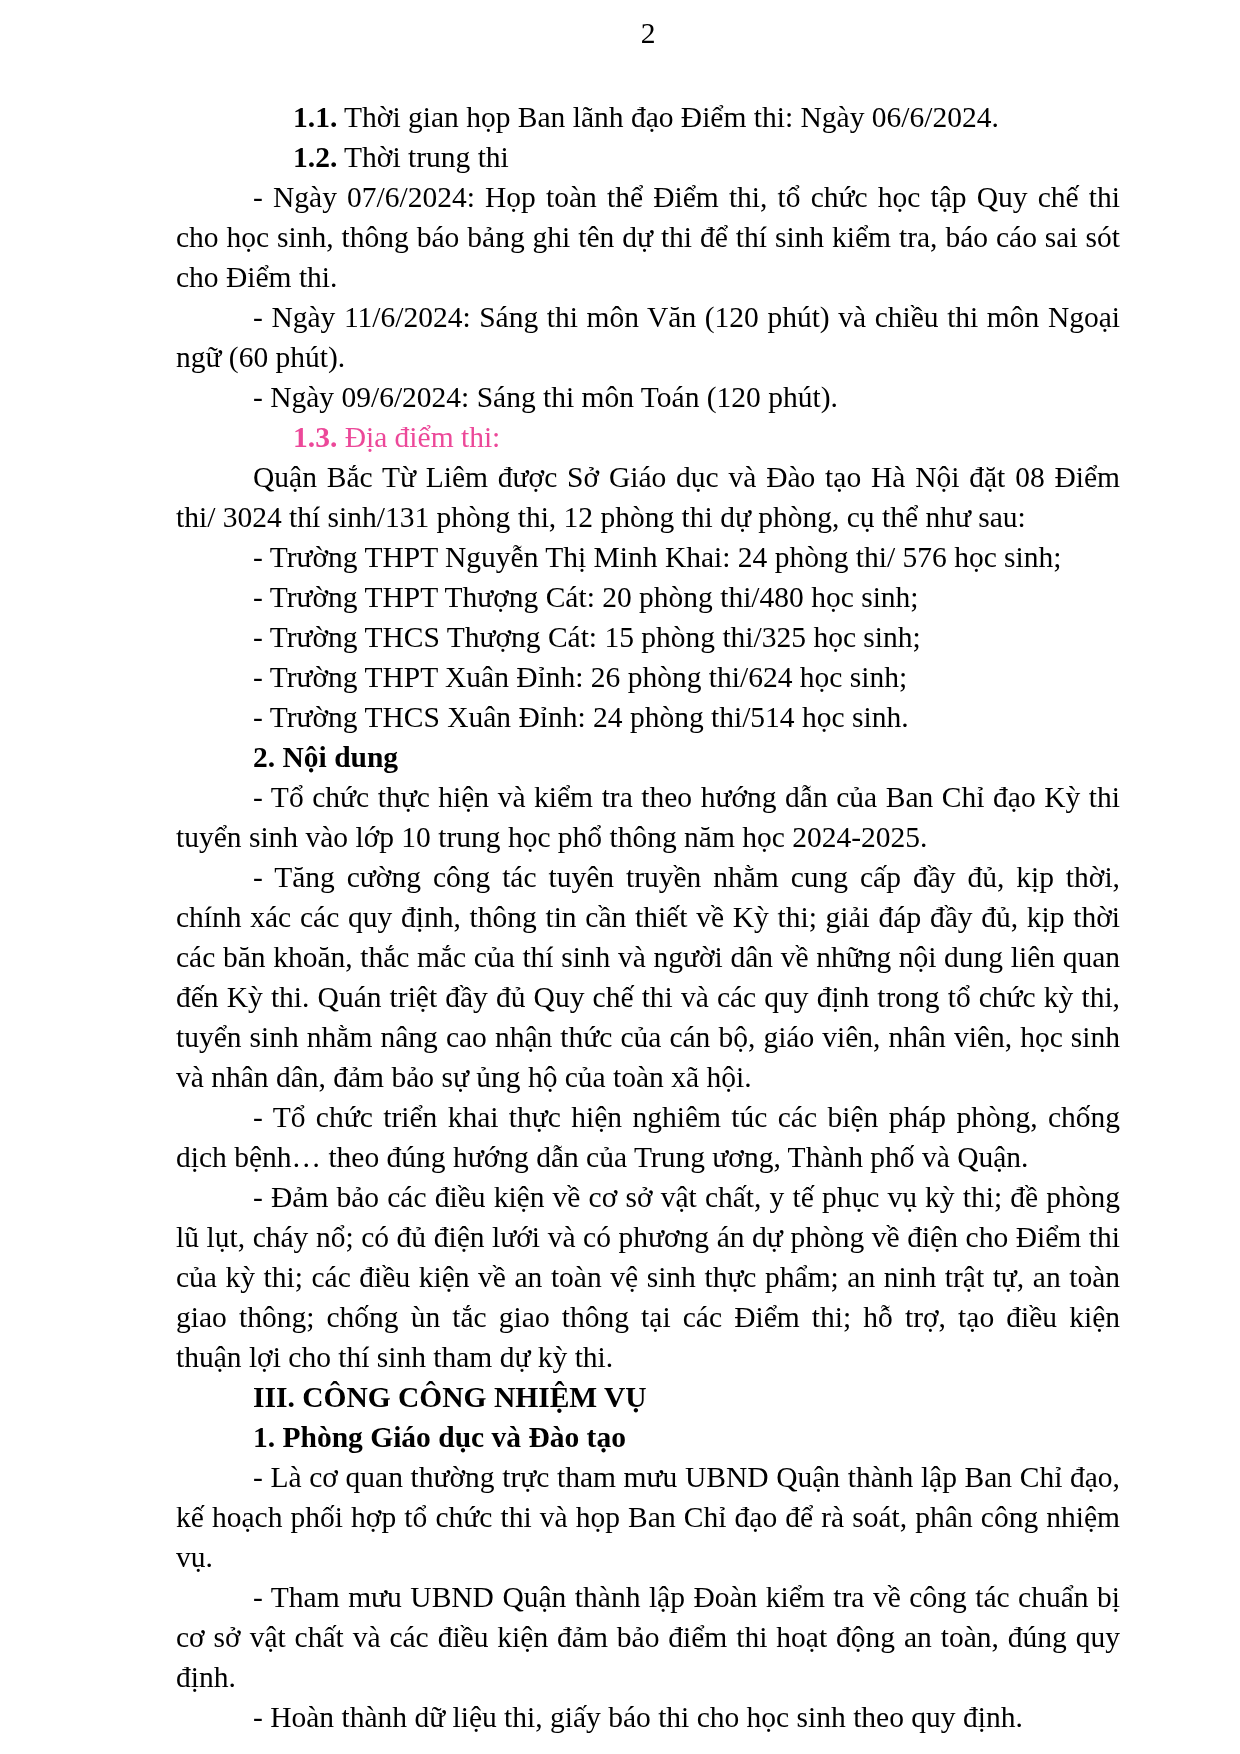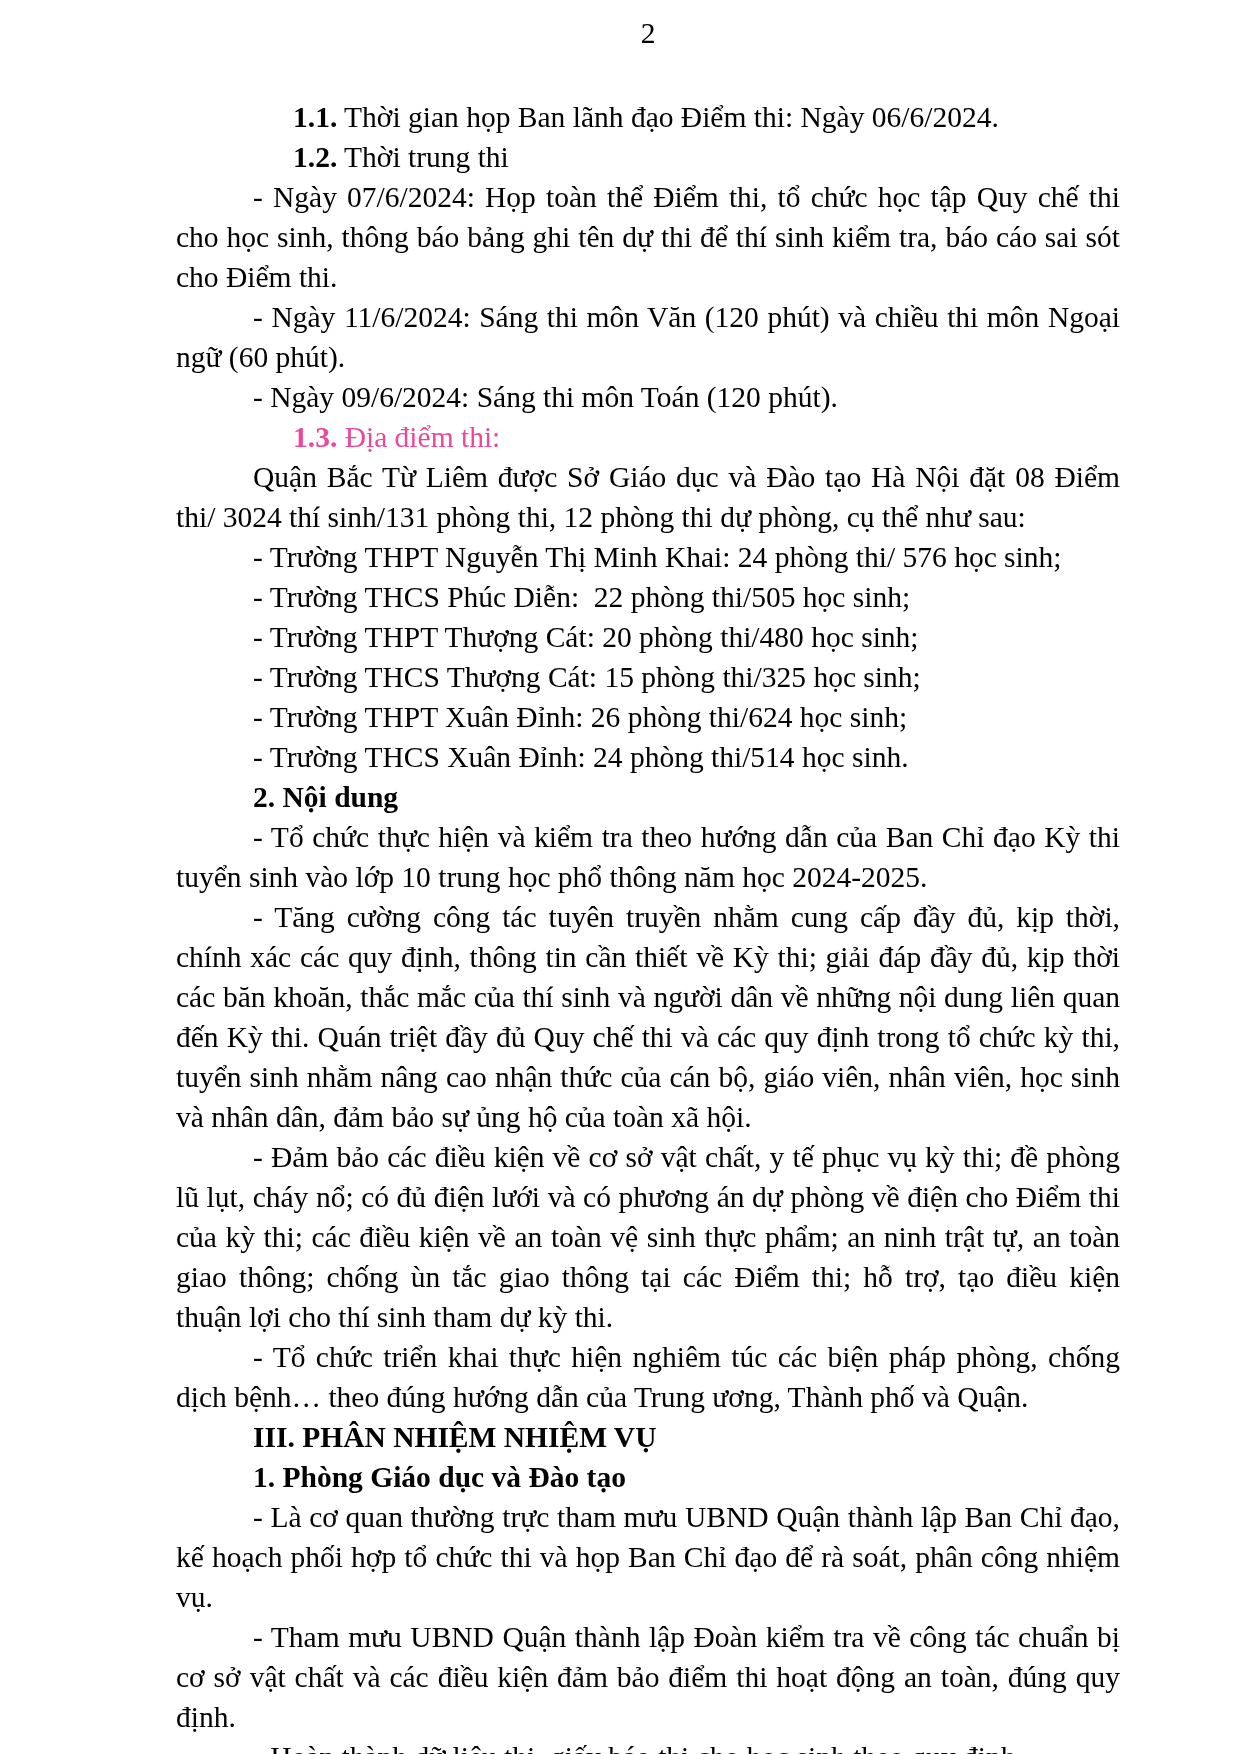--- a/index.html
+++ b/index.html
@@ -58,41 +58,40 @@
     <p class="para">- Ngày 11/6/2024: Sáng thi môn Văn (120 phút) và chiều thi môn Ngoại ngữ (60 phút).</p>
 
     <p class="para">- Ngày 09/6/2024: Sáng thi môn Toán (120 phút).</p>
 
     <p class="para red" style="color: #ec4899;"><b class="num">1.3.</b><span> Địa điểm thi:</span></p>
 
     <p class="para">Quận Bắc Từ Liêm được Sở Giáo dục và Đào tạo Hà Nội đặt 08 Điểm thi/ 3024 thí sinh/131 phòng thi, 12 phòng thi dự phòng, cụ thể như sau:</p>
 
     <p class="para">- Trường THPT Nguyễn Thị Minh Khai: 24 phòng thi/ 576 học sinh;</p>
 
-    <p class="para">- Trường THCS Phúc Diễn:&nbsp; 22 phòng thi/505 học sinh;</p>
 
     <p class="para">- Trường THPT Thượng Cát: 20 phòng thi/480 học sinh;</p>
 
     <p class="para">- Trường THCS Thượng Cát: 15 phòng thi/325 học sinh;</p>
 
     <p class="para">- Trường THPT Xuân Đỉnh: 26 phòng thi/624 học sinh;</p>
 
     <p class="para">- Trường THCS Xuân Đỉnh: 24 phòng thi/514 học sinh.</p>
 
     <p class="para bold">2. Nội dung</p>
 
     <p class="para">- Tổ chức thực hiện và kiểm tra theo hướng dẫn của Ban Chỉ đạo Kỳ thi tuyển sinh vào lớp 10 trung học phổ thông năm học 2024-2025.</p>
 
     <p class="para">- Tăng cường công tác tuyên truyền nhằm cung cấp đầy đủ, kịp thời, chính xác các quy định, thông tin cần thiết về Kỳ thi; giải đáp đầy đủ, kịp thời các băn khoăn, thắc mắc của thí sinh và người dân về những nội dung liên quan đến Kỳ thi. Quán triệt đầy đủ Quy chế thi và các quy định trong tổ chức kỳ thi, tuyển sinh nhằm nâng cao nhận thức của cán bộ, giáo viên, nhân viên, học sinh và nhân dân, đảm bảo sự ủng hộ của toàn xã hội.</p>
 
+    <p class="para">- Tổ chức triển khai thực hiện nghiêm túc các biện pháp phòng, chống dịch bệnh… theo đúng hướng dẫn của Trung ương, Thành phố và Quận.</p>
+
     <p class="para">- Đảm bảo các điều kiện về cơ sở vật chất, y tế phục vụ kỳ thi; đề phòng lũ lụt, cháy nổ; có đủ điện lưới và có phương án dự phòng về điện cho Điểm thi của kỳ thi; các điều kiện về an toàn vệ sinh thực phẩm; an ninh trật tự, an toàn giao thông; chống ùn tắc giao thông tại các Điểm thi; hỗ trợ, tạo điều kiện thuận lợi cho thí sinh tham dự kỳ thi.</p>
 
-    <p class="para">- Tổ chức triển khai thực hiện nghiêm túc các biện pháp phòng, chống dịch bệnh… theo đúng hướng dẫn của Trung ương, Thành phố và Quận.</p>
-
-    <p class="para bold">III. PHÂN NHIỆM NHIỆM VỤ</p>
+    <p class="para bold">III. CÔNG CÔNG NHIỆM VỤ</p>
 
     <p class="para bold">1. Phòng Giáo dục và Đào tạo</p>
 
     <p class="para">- Là cơ quan thường trực tham mưu UBND Quận thành lập Ban Chỉ đạo, kế hoạch phối hợp tổ chức thi và họp Ban Chỉ đạo để rà soát, phân công nhiệm vụ.</p>
 
     <p class="para">- Tham mưu UBND Quận thành lập Đoàn kiểm tra về công tác chuẩn bị cơ sở vật chất và các điều kiện đảm bảo điểm thi hoạt động an toàn, đúng quy định.</p>
 
     <p class="para">- Hoàn thành dữ liệu thi, giấy báo thi cho học sinh theo quy định.</p>
 
   </div>

